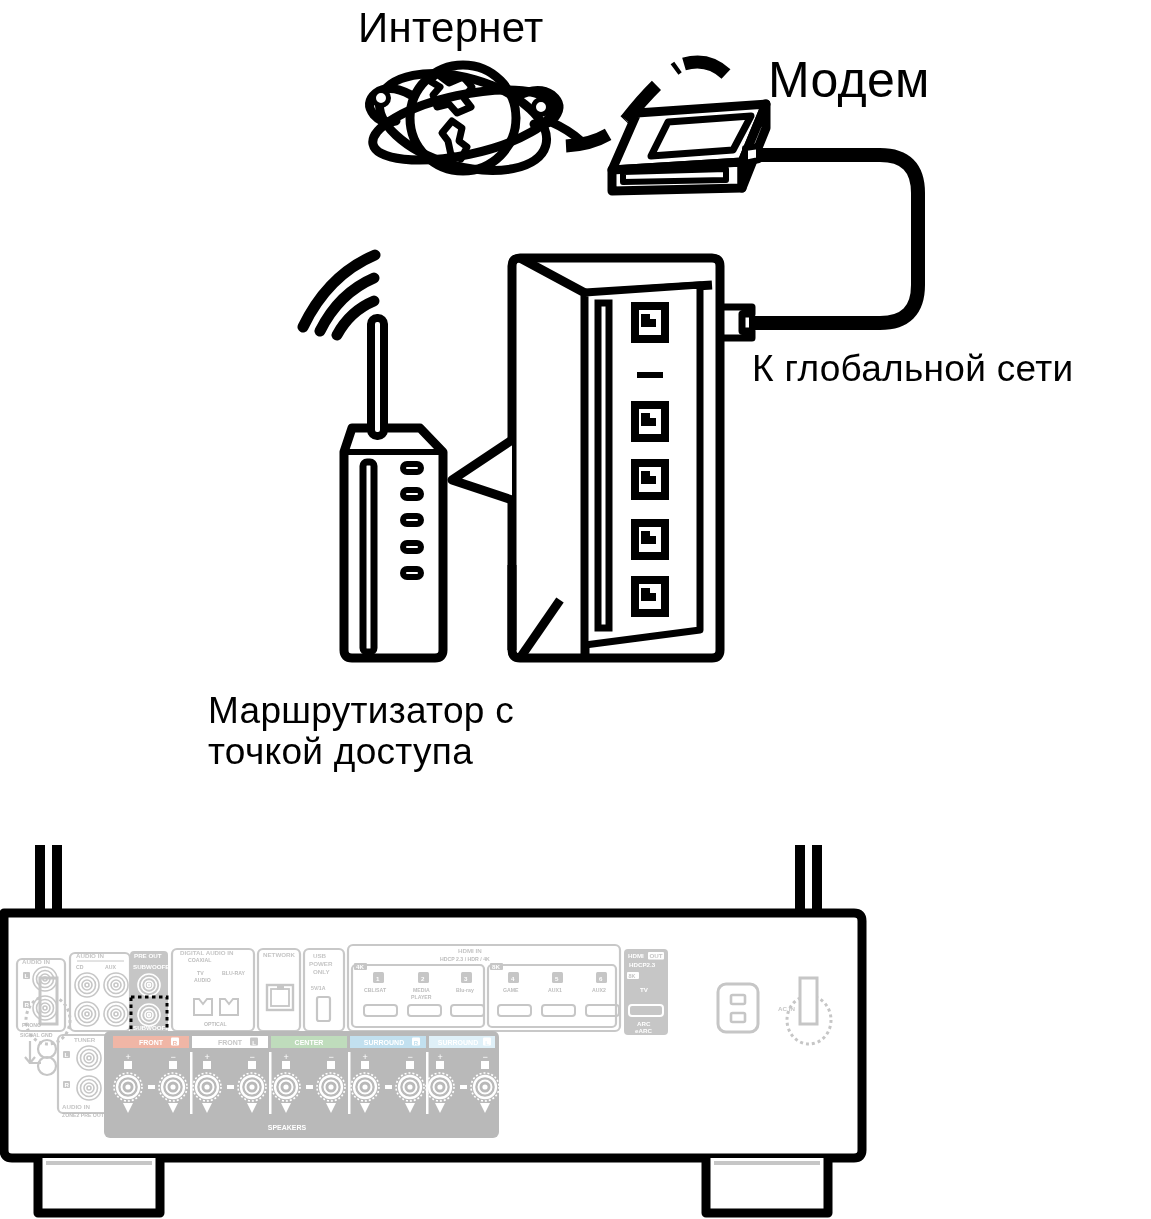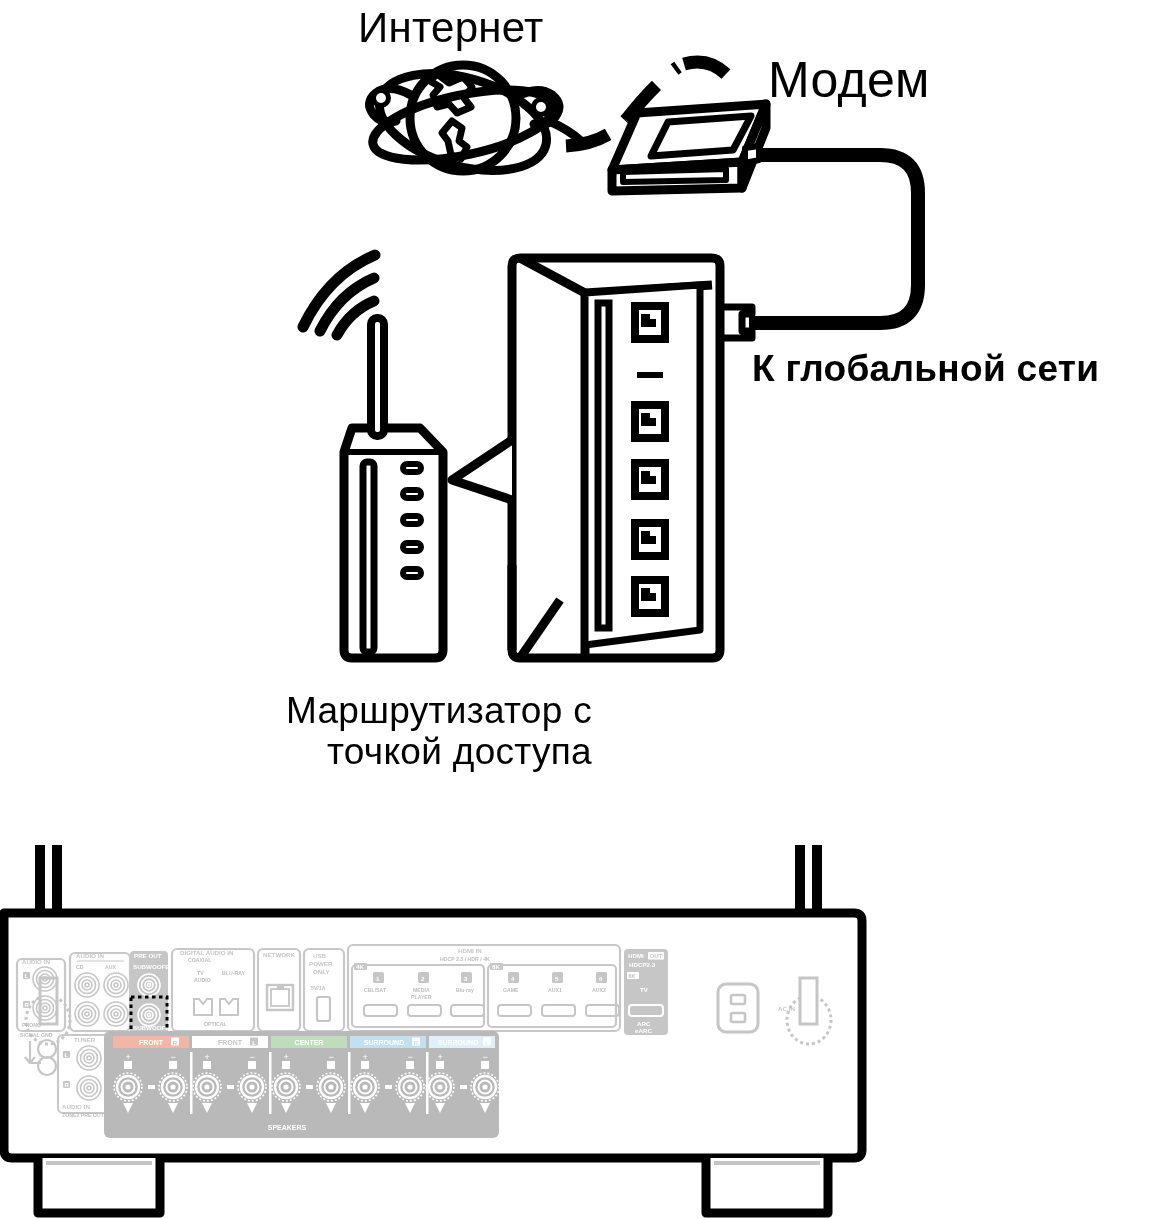--- a/index.html
+++ b/index.html
@@ -2,22 +2,22 @@
 <html><head>
 <meta charset="utf-8">
 <style>
   html,body{margin:0;padding:0;background:#fff;}
   body{width:1151px;height:1219px;position:relative;overflow:hidden;
        font-family:"Liberation Sans","DejaVu Sans",sans-serif;color:#000;}
   .stage{position:absolute;left:0;top:0;width:964px;height:1219px;}
   .lbl{position:absolute;white-space:pre;line-height:1.12;}
   #lbl-internet{left:358px;top:4px;font-size:42px;letter-spacing:.3px;}
   #lbl-modem{left:768px;top:52px;font-size:50px;letter-spacing:.3px;}
-  #lbl-wan{left:752px;top:348px;font-size:37px;letter-spacing:.3px;font-weight:bold;}
-  #lbl-router{left:196px;top:690px;font-size:37px;text-align:right;width:396px;letter-spacing:.3px;}
+  #lbl-wan{left:752px;top:348px;font-size:37px;letter-spacing:.3px;}
+  #lbl-router{left:208px;top:690px;font-size:37px;text-align:left;width:396px;letter-spacing:.3px;}
   svg{position:absolute;left:0;top:0;}
   .pnl{fill:none;stroke:#c8c8c8;stroke-width:2.2;}
   .gfill{fill:#c6c6c6;stroke:none;}
   .gtxt{fill:#c6c6c6;font-size:6.2px;font-family:"Liberation Sans",sans-serif;font-weight:bold;}
   .wtxt{fill:#ffffff;font-size:6.2px;font-family:"Liberation Sans",sans-serif;font-weight:bold;}
   .gtxt2{fill:#bdbdbd;font-size:5.2px;font-family:"Liberation Sans",sans-serif;font-weight:bold;}
 </style>
 </head>
 <body>
 

